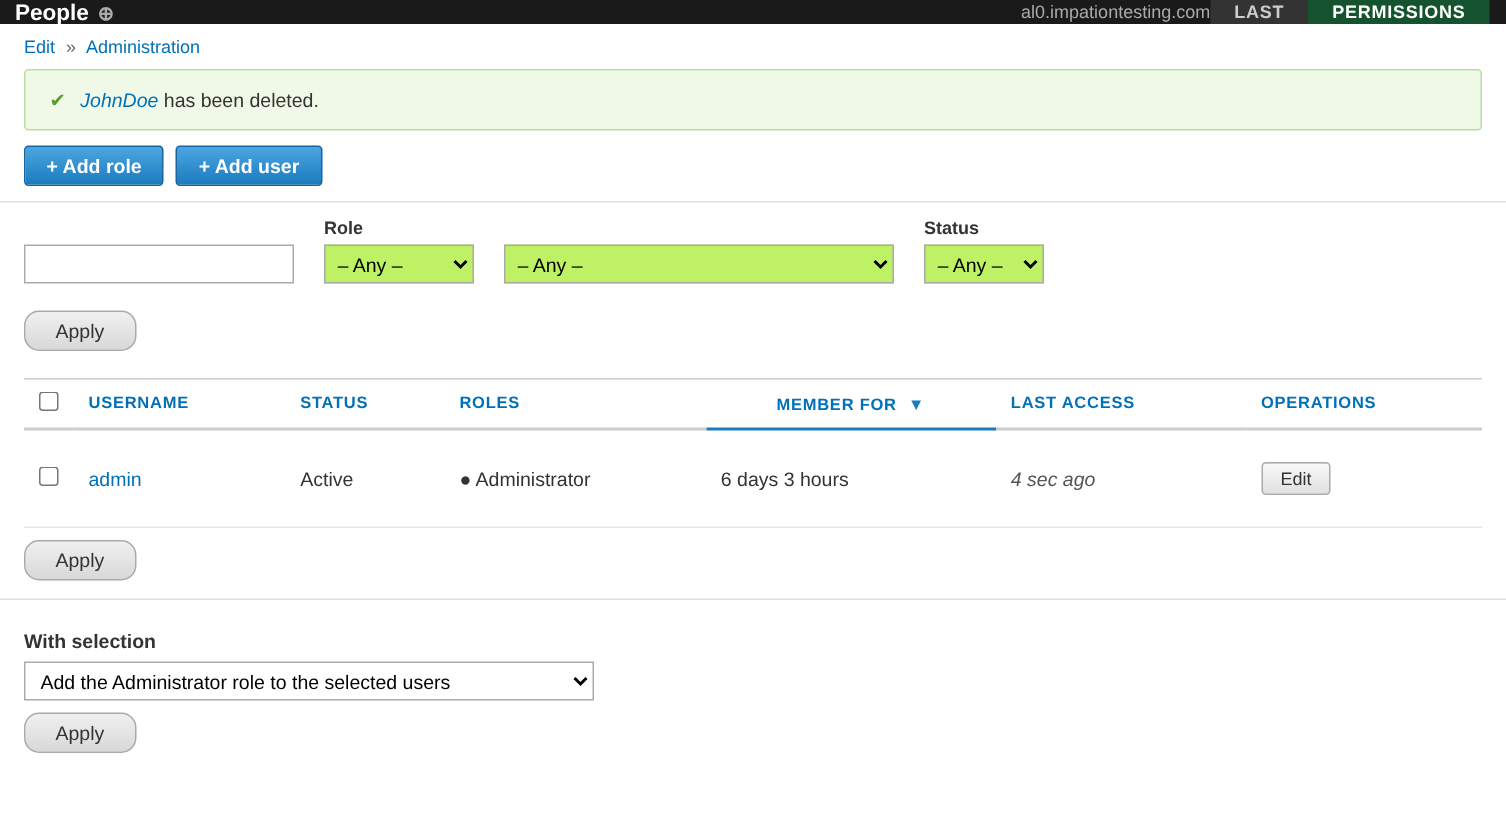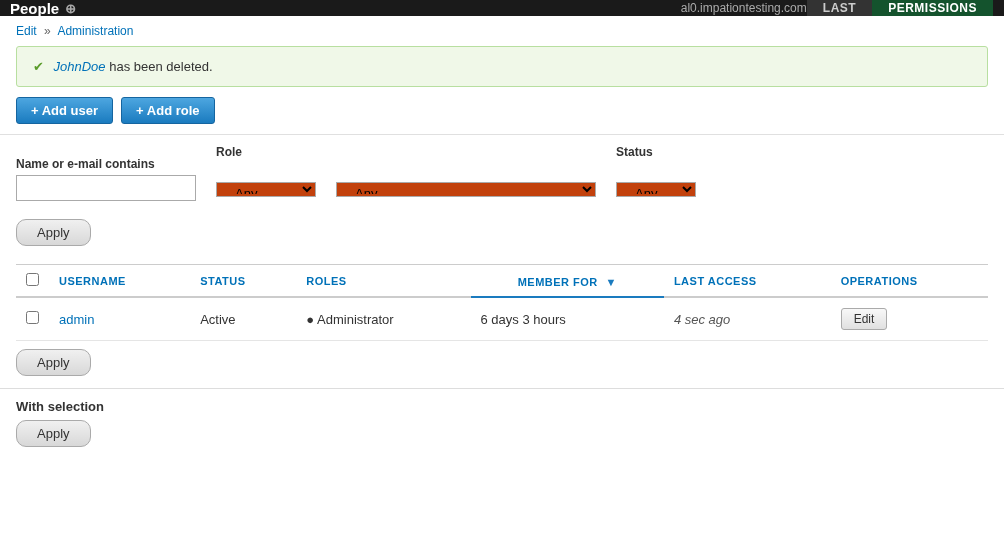--- a/index.html
+++ b/index.html
@@ -116,24 +116,23 @@
       border: 1px solid #aaa;
       padding: 3px 6px;
       font-size: 13px;
       width: 180px;
       height: 26px;
     }
     .filter-group select {
       border: 1px solid #aaa;
       padding: 2px 4px;
       font-size: 13px;
-      height: 15px;
-      background: #c2410c;
-      cursor: pointer;
-      margin-top: 19px;
+      height: 26px;
+      background: #bef264;
+      cursor: pointer;
     }
     .filter-group.permission select {
       width: 260px;
     }
     .filter-group.role select {
       width: 100px;
     }
     .filter-group.status select {
       width: 80px;
     }
@@ -176,21 +175,21 @@
     }
     #people-table thead th .sort-arrow {
       display: inline-block;
       margin-left: 4px;
       color: #1a7bbf;
     }
     #people-table tbody tr {
       border-bottom: 1px solid #e5e5e5;
     }
     #people-table tbody td {
-      padding: 10px 10px;
+      padding: 21px 10px;
       font-size: 13px;
       vertical-align: middle;
     }
     #people-table tbody td a {
       color: #0071b8;
       text-decoration: none;
     }
     .role-dot { color: #333; }
 
     .btn-edit {
@@ -198,21 +197,21 @@
       color: #333;
       border: 1px solid #aaa;
       border-radius: 3px;
       padding: 3px 12px;
       font-size: 12px;
       cursor: pointer;
     }
 
     
     #with-selection {
-      padding: 10px 16px 6px;
+      padding: 20px 16px 6px;
       border-top: 1px solid #ddd;
       margin-top: 4px;
     }
     #with-selection .ws-label {
       font-weight: bold;
       font-size: 13px;
       margin-bottom: 6px;
     }
     #with-selection select {
       border: 1px solid #aaa;
@@ -264,28 +263,27 @@
   <a href="#">Administration</a>
 </div>
 
 <div id="success-msg">
   <span class="checkmark">✔</span>
   <a href="#" class="username-link">JohnDoe</a>
   <span> has been deleted.</span>
 </div>
 
 <div id="action-buttons">
+  <button class="btn-blue">+ Add role</button>
   <button class="btn-blue">+ Add user</button>
-  <button class="btn-blue">+ Add role</button>
 </div>
 
 <div id="filter-section">
   <div class="filter-row">
     <div class="filter-group">
-      <label>Name or e-mail contains</label>
       <input type="text" value="" style="">
     </div>
     <div class="filter-group role">
       <label>Role</label>
       <select>
         <option>– Any –</option>
       </select>
     </div>
     <div class="filter-group permission">
       <select>
@@ -355,14 +353,19 @@
     </tbody>
   </table>
 </div>
 
 <div class="apply-row-bottom">
   <button class="btn-apply">Apply</button>
 </div>
 
 <div id="with-selection">
   <div class="ws-label">With selection</div>
+  <div style="display:flex; align-items:center; gap:6px; margin-bottom:8px;">
+    <select>
+      <option>Add the Administrator role to the selected users</option>
+    </select>
+  </div>
   <button class="btn-apply">Apply</button>
 </div>
 
 </body></html>

